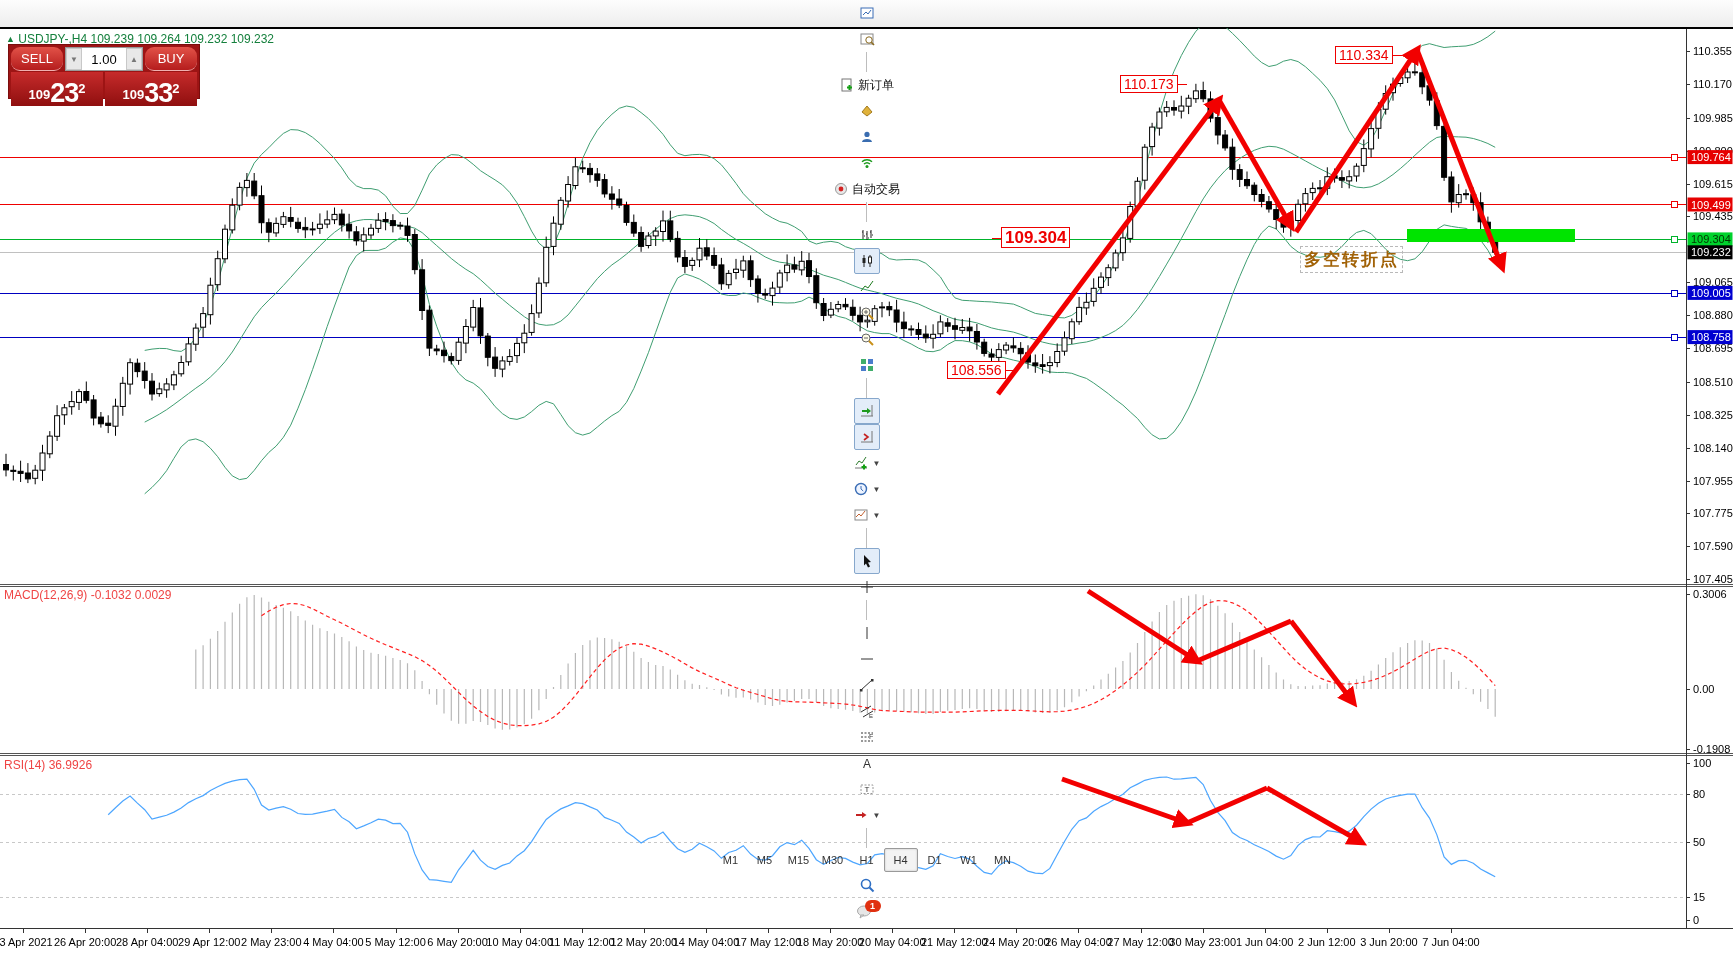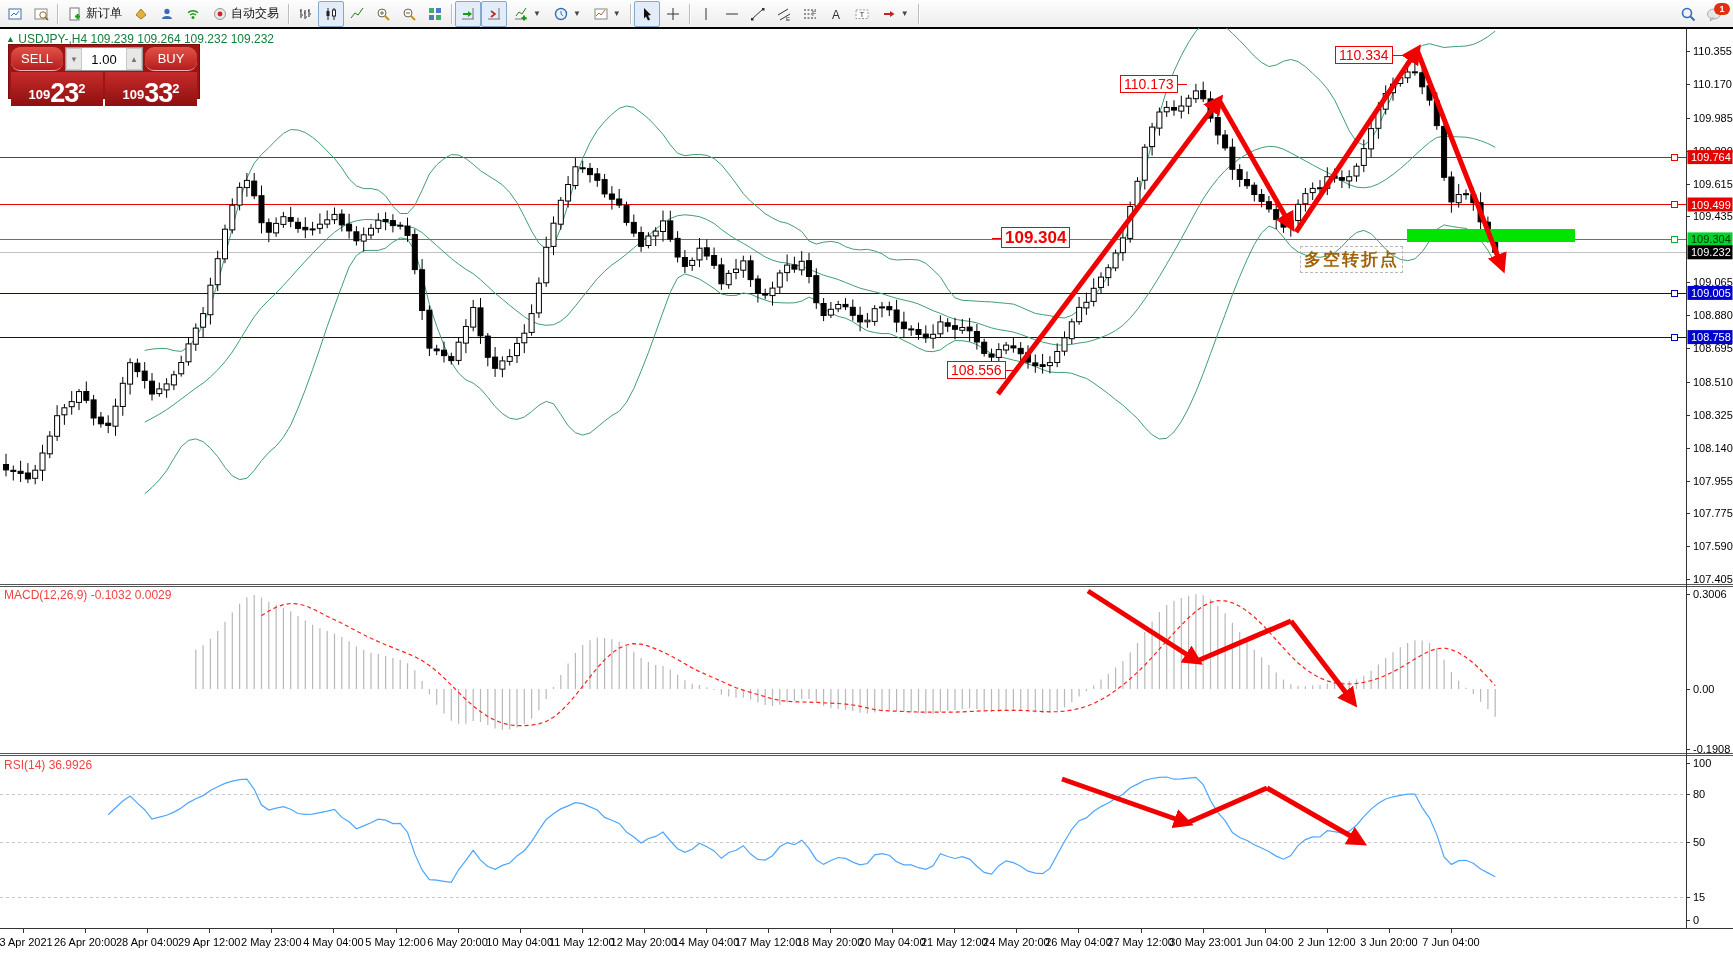--- a/index.html
+++ b/index.html
@@ -1,21 +1,21 @@
 <!DOCTYPE html>
 <html><head>
 <meta charset="utf-8">
 <style>
   html,body{margin:0;padding:0;}
   body{width:1733px;height:955px;overflow:hidden;background:#fff;
        font-family:"Liberation Sans",sans-serif;-webkit-font-smoothing:antialiased;position:relative;}
   
   #toolbar{position:absolute;left:0;top:0;width:1733px;height:28px;z-index:10;
     background:linear-gradient(#fdfdfd,#ededed);border-bottom:1px solid #000;
-    display:flex;align-items:center;padding:0 2px;box-sizing:border-box;}
+    display:flex;align-items:center;padding:0 2px;box-sizing:border-box;flex-direction:column;}
   .tb-btn{width:24px;height:24px;display:flex;align-items:center;justify-content:center;
     border:1px solid transparent;border-radius:2px;flex:0 0 auto;position:relative;}
   .tb-btn.wide{width:auto;padding:0 5px;gap:3px;}
   .tb-btn.active{background:#e3edf9;border-color:#86a7cc;}
   .tb-lbl{font-size:12px;color:#111;white-space:nowrap;}
   .tb-sep{width:1px;height:20px;background:#bdbdbd;margin:0 3px;flex:0 0 auto;box-shadow:1px 0 0 #fff;}
   .tb-caret{font-size:8px;color:#444;margin-left:1px;}
   .tf-btn{min-width:26px;height:22px;display:flex;align-items:center;justify-content:center;
     font-size:11px;color:#333;border:1px solid transparent;border-radius:2px;padding:0 3px;}
   .tf-btn.active{background:#f3f3f3;border-color:#9a9a9a;box-shadow:inset 0 0 2px #bbb;}
@@ -610,20 +610,31 @@
       </svg>
   </div>
   <div class="tb-btn wide">
     <svg width="16" height="16">
         <path d="M3 8h6" stroke="#c42222" stroke-width="2"></path>
         <path d="M9 5l4.5 3L9 11z" fill="#c42222"></path>
       </svg>
     <span class="tb-caret">▼</span>
   </div>
   <div class="tb-sep"></div>
+  <div id="timeframes" style="display:flex;">
+      <div class="tf-btn">M1</div>
+      <div class="tf-btn">M5</div>
+      <div class="tf-btn">M15</div>
+      <div class="tf-btn">M30</div>
+      <div class="tf-btn">H1</div>
+      <div class="tf-btn active">H4</div>
+      <div class="tf-btn">D1</div>
+      <div class="tf-btn">W1</div>
+      <div class="tf-btn">MN</div>
+    </div>
   <div id="tb-spacer"></div>
   <div class="tb-btn">
     <svg width="16" height="16">
         <circle cx="7" cy="7" r="4.5" fill="none" stroke="#2f6fc4" stroke-width="1.6"></circle>
         <path d="M10.5 10.5L14.5 14.5" stroke="#2f6fc4" stroke-width="2"></path>
       </svg>
   </div>
   <div class="tb-btn" style="margin-right:4px;">
     <svg width="17" height="16">
         <ellipse cx="8" cy="8" rx="6.5" ry="5" fill="#e6e6e6" stroke="#aaa"></ellipse>

